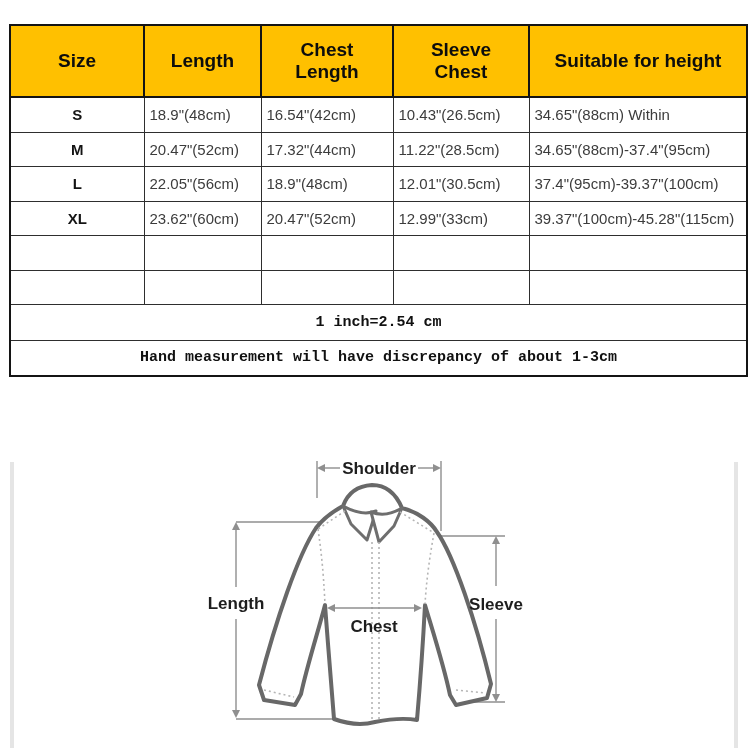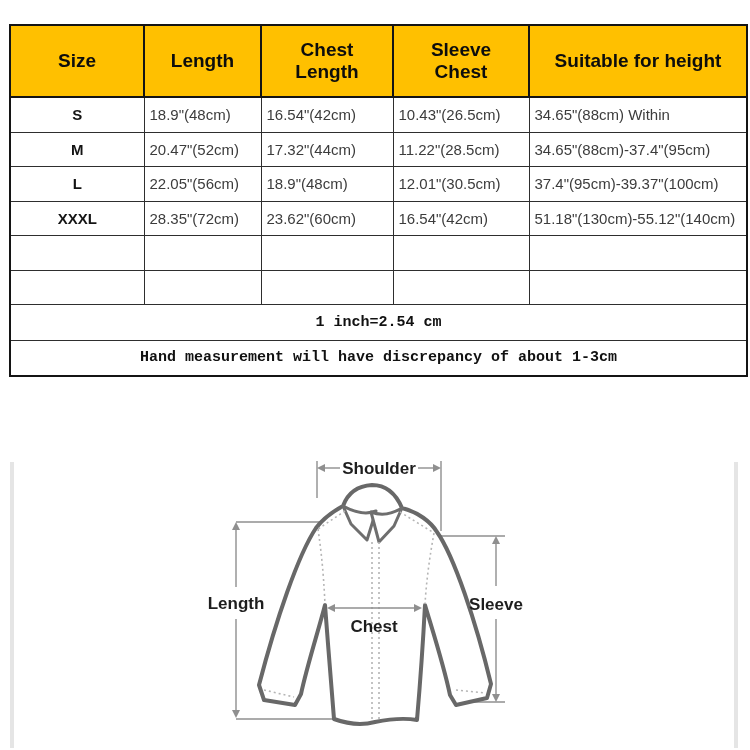--- a/index.html
+++ b/index.html
@@ -82,25 +82,25 @@
         <td>34.65"(88cm)-37.4"(95cm)</td>
       </tr>
       <tr>
         <td class="c-size">L</td>
         <td>22.05"(56cm)</td>
         <td>18.9"(48cm)</td>
         <td>12.01"(30.5cm)</td>
         <td>37.4"(95cm)-39.37"(100cm)</td>
       </tr>
       <tr>
-        <td class="c-size">XXXL</td>
-        <td>28.35"(72cm)</td>
+        <td class="c-size">XL</td>
         <td>23.62"(60cm)</td>
-        <td>16.54"(42cm)</td>
-        <td>51.18"(130cm)-55.12"(140cm)</td>
+        <td>20.47"(52cm)</td>
+        <td>12.99"(33cm)</td>
+        <td>39.37"(100cm)-45.28"(115cm)</td>
       </tr>
       <tr>
         <td></td>
           <td></td>
           <td></td>
           <td></td>
           <td></td>
       </tr>
       <tr>
         <td></td>

